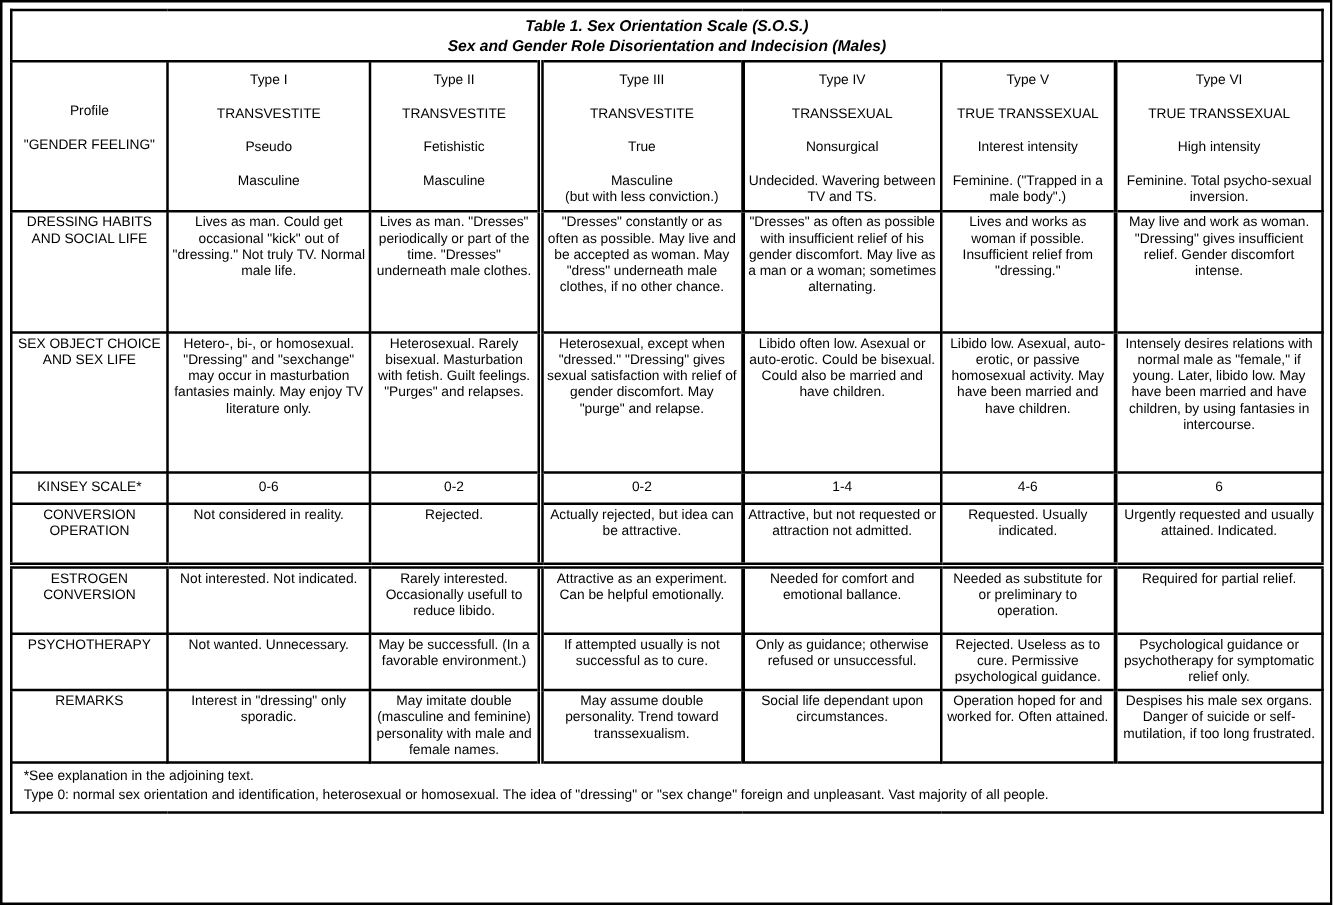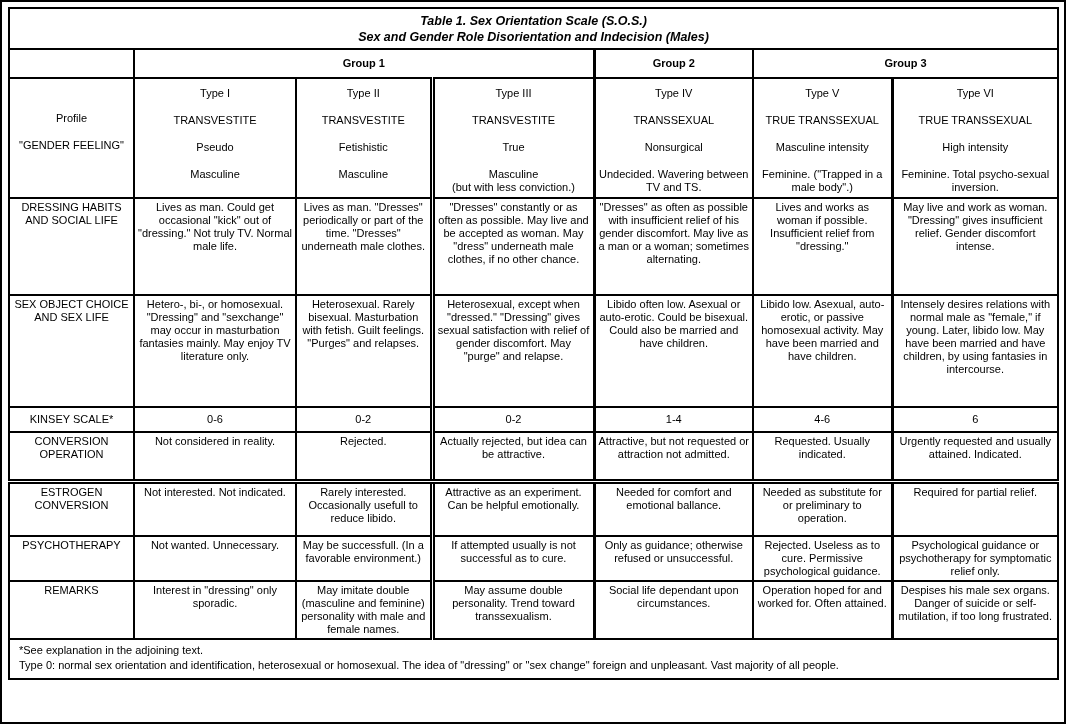--- a/index.html
+++ b/index.html
@@ -90,26 +90,20 @@
     </colgroup>
 
     <tbody>
         <tr class="title-row">
       <td colspan="7">
         <div class="title-line">Table 1. Sex Orientation Scale (S.O.S.)</div>
         <div class="title-line">Sex and Gender Role Disorientation and Indecision (Males)</div>
       </td>
     </tr>
 
-    <tr class="group-row">
-      <td></td>
-      <td colspan="3">Group 1</td>
-      <td class="thick-left">Group 2</td>
-      <td colspan="2">Group 3</td>
-    </tr>
 
     <tr class="profile-row">
       <td>
         <div class="ph-gap label-pad">Profile</div>
         <div>"GENDER FEELING"</div>
       </td>
       <td>
         <div class="ph-gap">Type I</div>
         <div class="ph-gap">TRANSVESTITE</div>
         <div class="ph-gap">Pseudo</div>
@@ -130,21 +124,21 @@
       </td>
       <td class="thick-left">
         <div class="ph-gap">Type IV</div>
         <div class="ph-gap">TRANSSEXUAL</div>
         <div class="ph-gap">Nonsurgical</div>
         <div>Undecided. Wavering between TV and TS.</div>
       </td>
       <td>
         <div class="ph-gap">Type V</div>
         <div class="ph-gap">TRUE TRANSSEXUAL</div>
-        <div class="ph-gap">Masculine intensity</div>
+        <div class="ph-gap">Interest intensity</div>
         <div>Feminine. ("Trapped in a male body".)</div>
       </td>
       <td class="thick-left">
         <div class="ph-gap">Type VI</div>
         <div class="ph-gap">TRUE TRANSSEXUAL</div>
         <div class="ph-gap">High intensity</div>
         <div>Feminine. Total psycho-sexual inversion.</div>
       </td>
     </tr>
 

